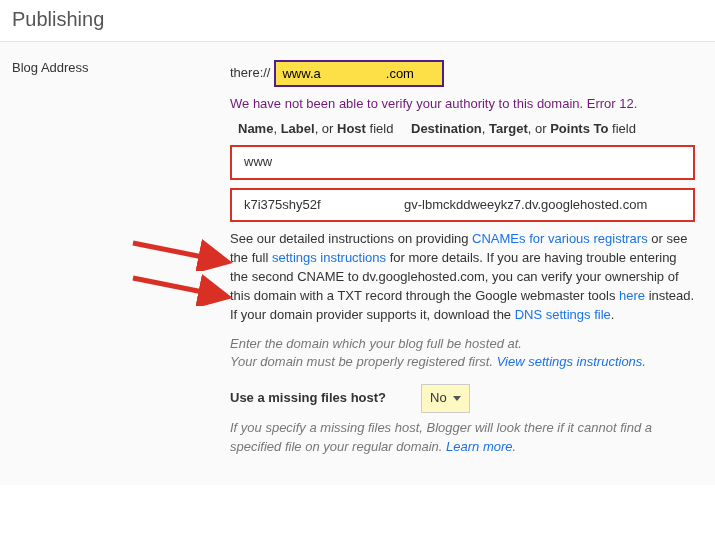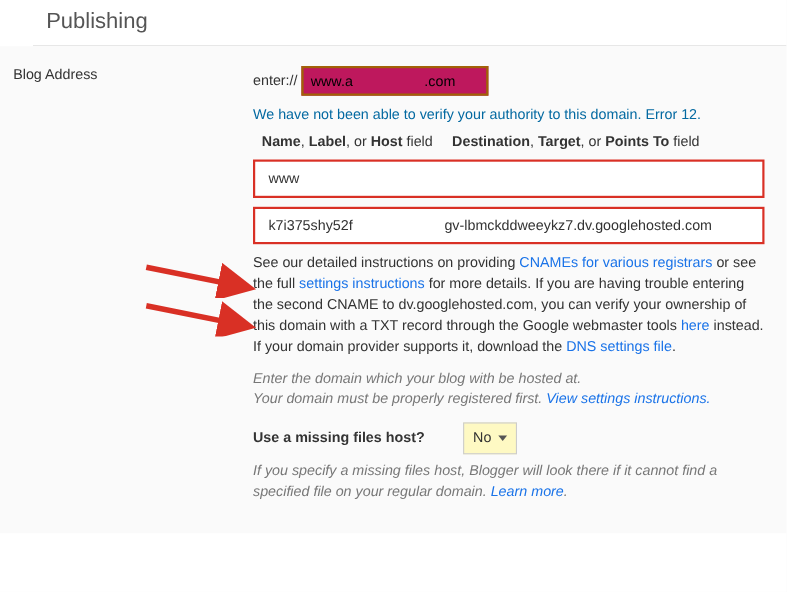--- a/index.html
+++ b/index.html
@@ -1,27 +1,27 @@
 <!DOCTYPE html>
 <html><head>
   <meta charset="utf-8">
   <style>
     * { box-sizing: border-box; margin: 0; padding: 0; }
     body { font-family: Arial, sans-serif; font-size: 13px; color: #333; background: #fff; width: 715px; }
-    .header { padding: 8px 12px 10px; border-bottom: 1px solid #e5e5e5; margin-left: 30px; }
+    .header { padding: 8px 12px 10px; border-bottom: 1px solid #e5e5e5; }
     .header h1 { font-size: 20px; font-weight: normal; color: #555; }
     .content-area { display: flex; background: #fafafa; }
     .left-col { width: 230px; padding: 18px 12px; position: relative; }
     .left-label { font-size: 13px; color: #333; }
     .right-col { flex: 1; padding: 18px 20px 18px 0; font-size: 13px; line-height: 1.45; color: #333; }
     .section-title { font-weight: bold; font-size: 13px; margin-bottom: 10px; }
     .http-row { display: flex; align-items: center; margin-bottom: 8px; }
     .http-prefix { margin-right: 4px; }
-    .domain-input { border: 2px solid #a16207; padding: 4px 6px; font-size: 13px; width: 170px; background: #be185d; font-family: inherit; }
-    .error-msg { color: #0369a1; margin-bottom: 6px; }
+    .domain-input { border: 2px solid #4c1d95; padding: 4px 6px; font-size: 13px; width: 170px; background: #fde047; font-family: inherit; }
+    .error-msg { color: #701a75; margin-bottom: 6px; }
     .para { margin-bottom: 10px; }
     .cname-header { display: flex; margin-bottom: 6px; margin-top: 4px; padding-left: 8px; }
     .cname-header .col1 { width: 173px; }
     .cname-box { border: 2px solid #d93025; padding: 6px 12px; margin-bottom: 8px; display: flex; background: #fff; }
     .cname-box .col1 { width: 160px; }
     .cname-box .col2 { flex: 1; }
     .link { color: #1a73e8; text-decoration: none; cursor: pointer; }
     .italic { font-style: italic; color: #777; }
     .missing-host { display: flex; align-items: center; margin: 12px 0 6px; gap: 21px; }
     .missing-label { font-weight: bold; margin-right: 14px; }
@@ -56,21 +56,21 @@
             <polygon points="0 0, 7 3.5, 0 7" fill="#d93025"></polygon>
           </marker>
         </defs>
       <line x1="5" y1="12" x2="95" y2="30" stroke="#d93025" stroke-width="5" marker-end="url(#ah2)"></line>
     </svg>
   </div>
 
   <div class="right-col">
 
     <div class="http-row">
-      <span class="http-prefix">enter://</span>
+      <span class="http-prefix">there://</span>
       <input class="domain-input" value="www.a                  .com" style="">
     </div>
 
     <div class="error-msg">We have not been able to verify your authority to this domain. Error 12.</div>
 
 
     <div class="cname-header">
       <div class="col1">
         <b>Name</b>, <b>Label</b>, or <b>Host</b><span> field</span>
       </div>
@@ -87,21 +87,21 @@
       <div class="col1">k7i375shy52f</div>
       <div class="col2">gv-lbmckddweeykz7.dv.googlehosted.com</div>
     </div>
 
     <div class="para">
       <span>See our detailed instructions on providing </span><a class="link">CNAMEs for various registrars</a><span> or see the full </span><a class="link">settings instructions</a><span> for more details. If you are having trouble entering the second CNAME to dv.googlehosted.com, you can verify your ownership of this domain with a TXT record through the Google webmaster tools </span><a class="link">here</a><span> instead.</span><br>
       <span>If your domain provider supports it, download the </span><a class="link">DNS settings file</a><span>.</span>
     </div>
 
     <div class="para italic">
-      <span>Enter the domain which your blog with be hosted at.</span><br>
+      <span>Enter the domain which your blog full be hosted at.</span><br>
       <span>Your domain must be properly registered first. </span><a class="link">View settings instructions.</a>
     </div>
 
     <div class="missing-host">
       <span class="missing-label">Use a missing files host?</span>
       <span class="dropdown">
         <span>No</span>
         <span class="triangle"></span>
       </span>
     </div>

